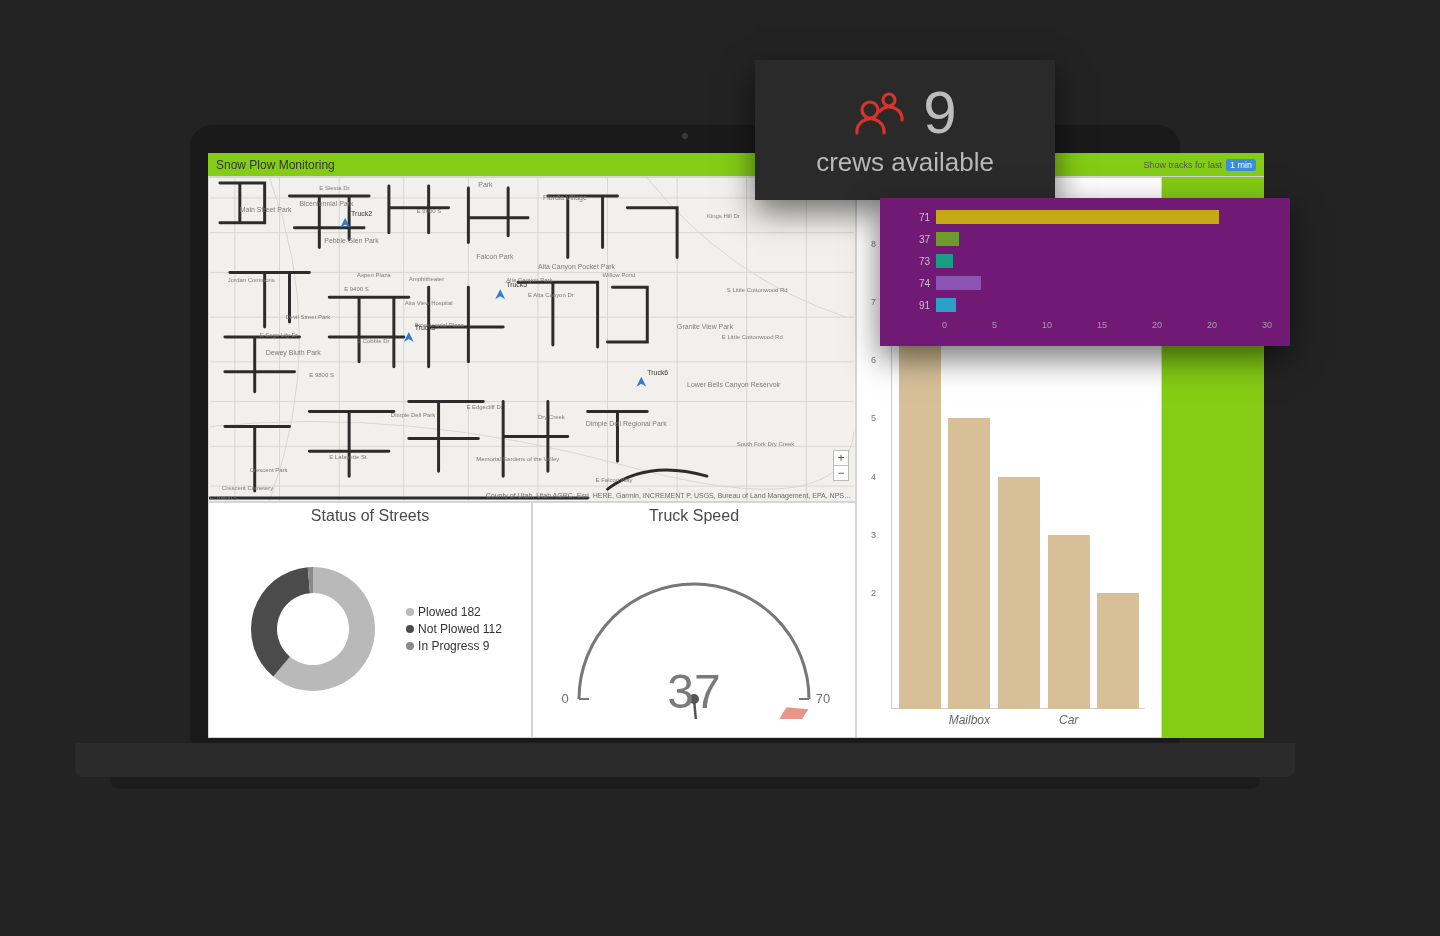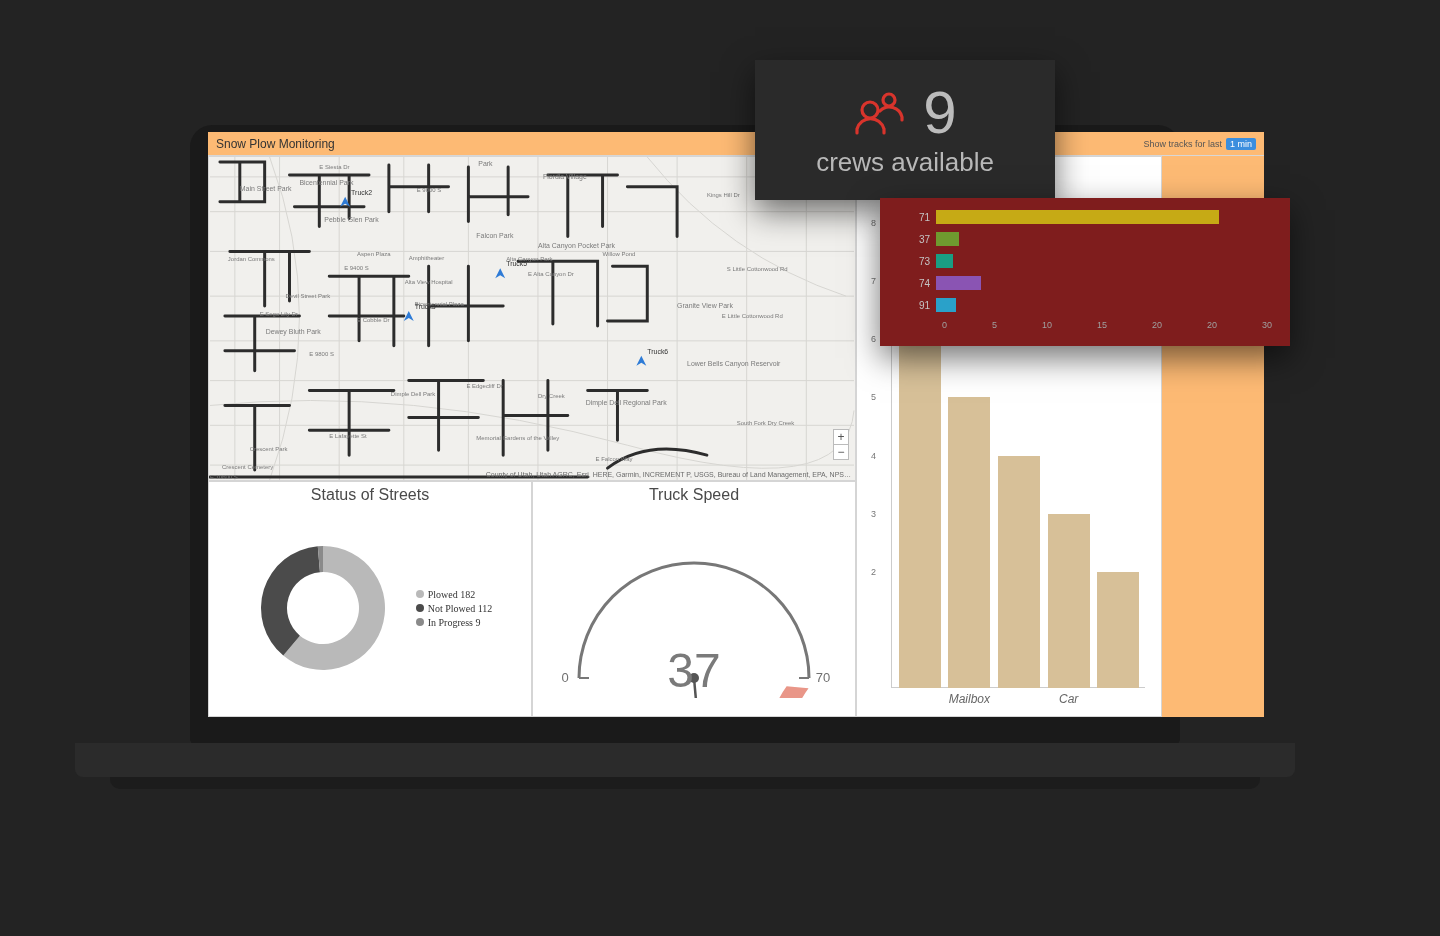--- a/index.html
+++ b/index.html
@@ -41,23 +41,23 @@
   }
   .laptop-foot {
     position: absolute;
     left: 110px; top: 777px;
     width: 1150px; height: 12px;
     background: #1c1c1c;
     border-radius: 0 0 10px 10px;
   }
   .screen {
     position: absolute;
-    left: 208px; top: 132px;
+    left: 208px; top: 153px;
     width: 1056px; height: 585px;
-    background: #fdba74;
+    background: #84cc16;
     overflow: hidden;
   }
   
   .titlebar {
     height: 24px;
     border-bottom: 1px solid #d7d7d7;
     display: flex;
     align-items: center;
     justify-content: space-between;
     padding: 0 8px;
@@ -132,23 +132,22 @@
   }
   
   .donut-wrap {
     display:flex;
     align-items:center;
     justify-content:center;
     gap: 18px;
     height: 200px;
   }
   .legend {
-    font-size: 10px;
+    font-size: 12px;
     color: #333;
-    font-family: Liberation Serif, serif;
   }
   .legend-row { display:flex; align-items:center; gap:4px; margin:3px 0;}
   .swatch { width:8px;height:8px;border-radius:50%; }
   
   .gauge-wrap {
     position: relative;
     height: 200px;
     display:flex; align-items:flex-start; justify-content:center;
   }
   .gauge-value {
@@ -227,21 +226,21 @@
   }
   .crew-label {
     font-size: 26px;
     color:#b8b8b8;
     font-weight:300;
   }
   .hbar-card {
     position:absolute;
     left: 880px; top: 198px;
     width: 410px; height: 148px;
-    background:#7f1d1d;
+    background:#701a75;
     box-shadow: 0 12px 30px rgba(0,0,0,.55);
     padding: 8px 18px 4px 34px;
     color:#bdbdbd;
     font-size:10px;
   }
   .hbar-row {
     display:flex;
     align-items:center;
     height:22px;
   }

